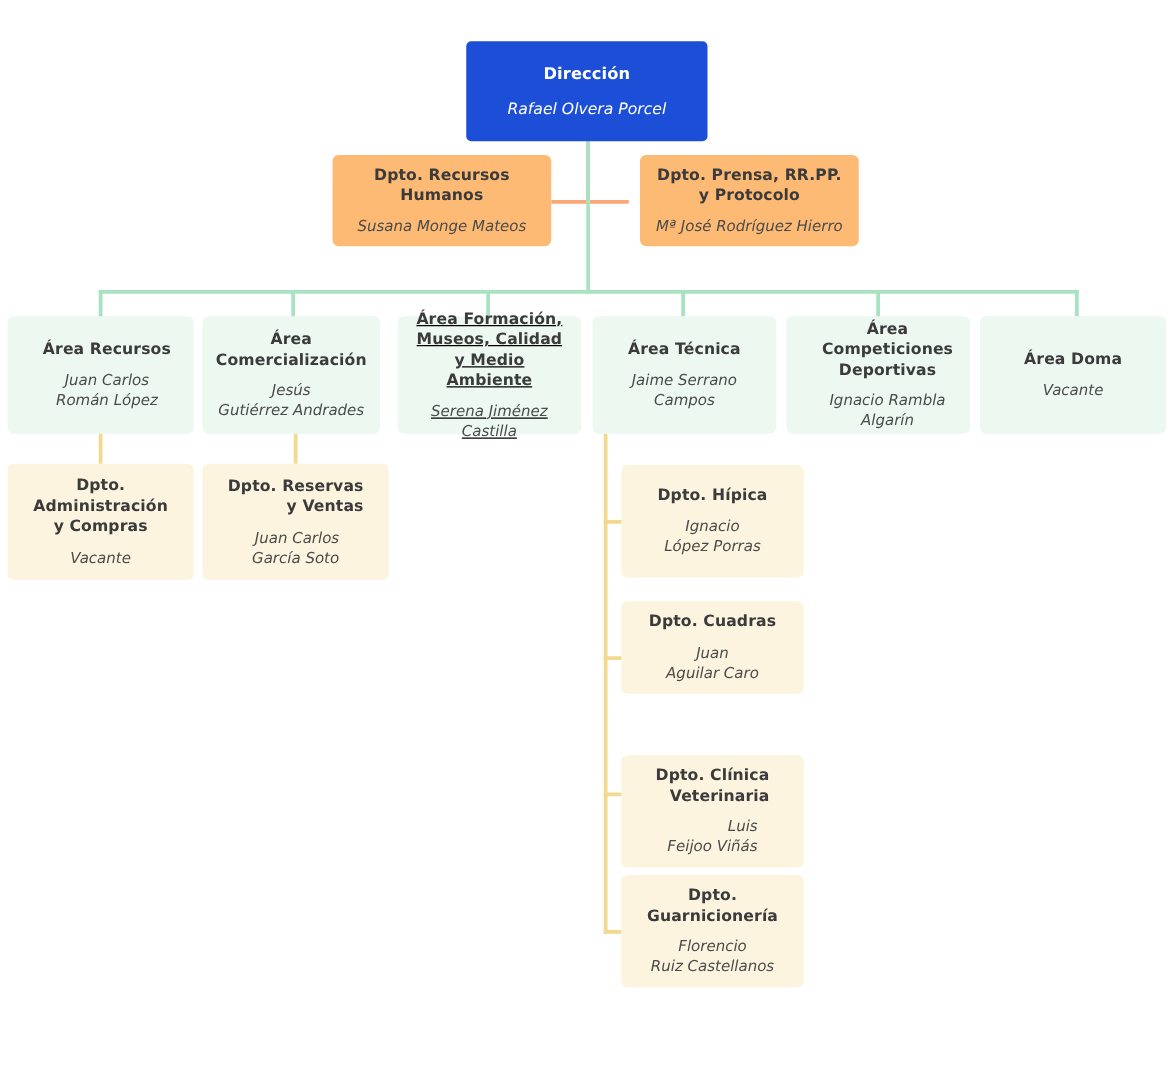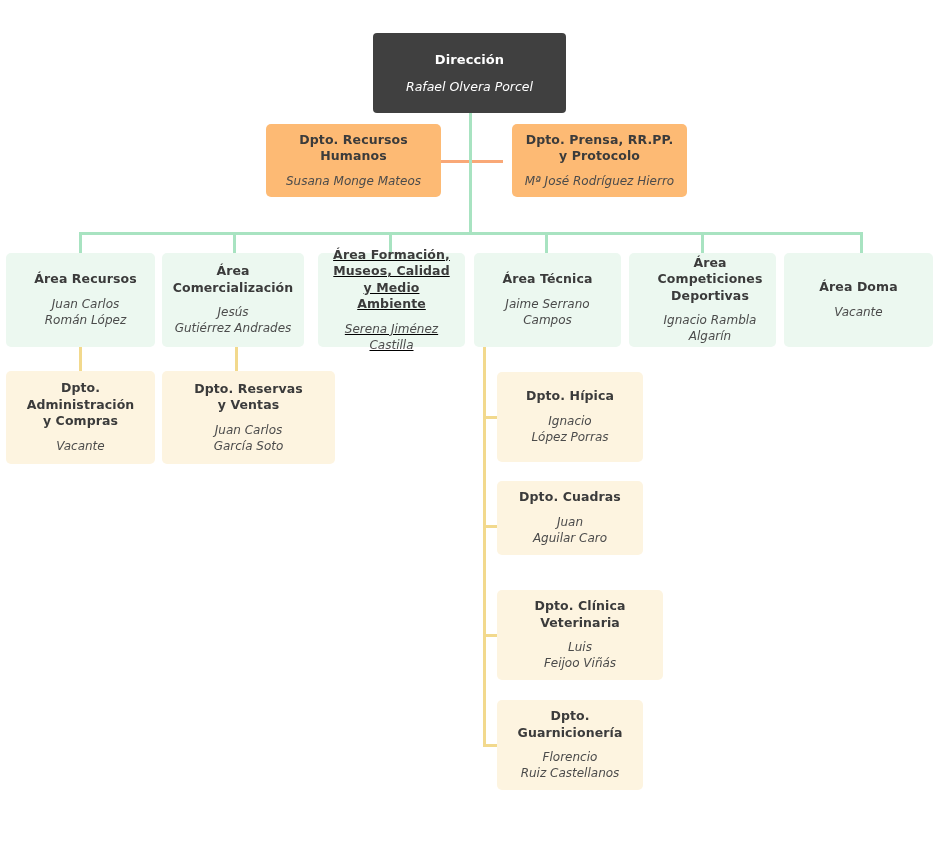--- a/index.html
+++ b/index.html
@@ -56,21 +56,21 @@
   .node .person {
     font-style: italic;
     font-size: 12px;
     color: #4b4b4b;
   }
   .node .title .ln,
   .node .person .ln { display: block; }
 
   
   .node.root {
-    background: #404040;
+    background: #1d4ed8;
     border-radius: 4px;
   }
   .node.root .title  { color: #ffffff; font-size: 13px; margin-bottom: 11px; }
   .node.root .person { color: #ffffff; font-size: 12.5px; }
 
   
   .node.staff {
     background: #fdba74;
     border-radius: 5px;
   }
@@ -202,21 +202,21 @@
   <div class="node dept" style="left:6px; top:371px; width:149px; height:93px;">
     <div class="title">
       <span class="ln">Dpto. Administración</span>
       <span class="ln">y Compras</span>
     </div>
     <div class="person">
       <span class="ln">Vacante</span>
     </div>
   </div>
 
-  <div class="node dept" style="left:162px; top:371px; width:173px; height:93px;">
+  <div class="node dept" style="left:162px; top:371px; width:149px; height:93px;text-align:right;">
     <div class="title">
       <span class="ln">Dpto. Reservas</span>
       <span class="ln">y Ventas</span>
     </div>
     <div class="person">
       <span class="ln">Juan Carlos</span>
       <span class="ln">García Soto</span>
     </div>
   </div>
 
@@ -233,21 +233,21 @@
   <div class="node dept" style="left:497px; top:481px; width:146px; height:74px;">
     <div class="title">
       <span class="ln">Dpto. Cuadras</span>
     </div>
     <div class="person">
       <span class="ln">Juan</span>
       <span class="ln">Aguilar Caro</span>
     </div>
   </div>
 
-  <div class="node dept" style="left:497px; top:590px; width:166px; height:90px;">
+  <div class="node dept" style="left:497px; top:604px; width:146px; height:90px;text-align:right;">
     <div class="title">
       <span class="ln">Dpto. Clínica</span>
       <span class="ln">Veterinaria</span>
     </div>
     <div class="person">
       <span class="ln">Luis</span>
       <span class="ln">Feijoo Viñás</span>
     </div>
   </div>
 

